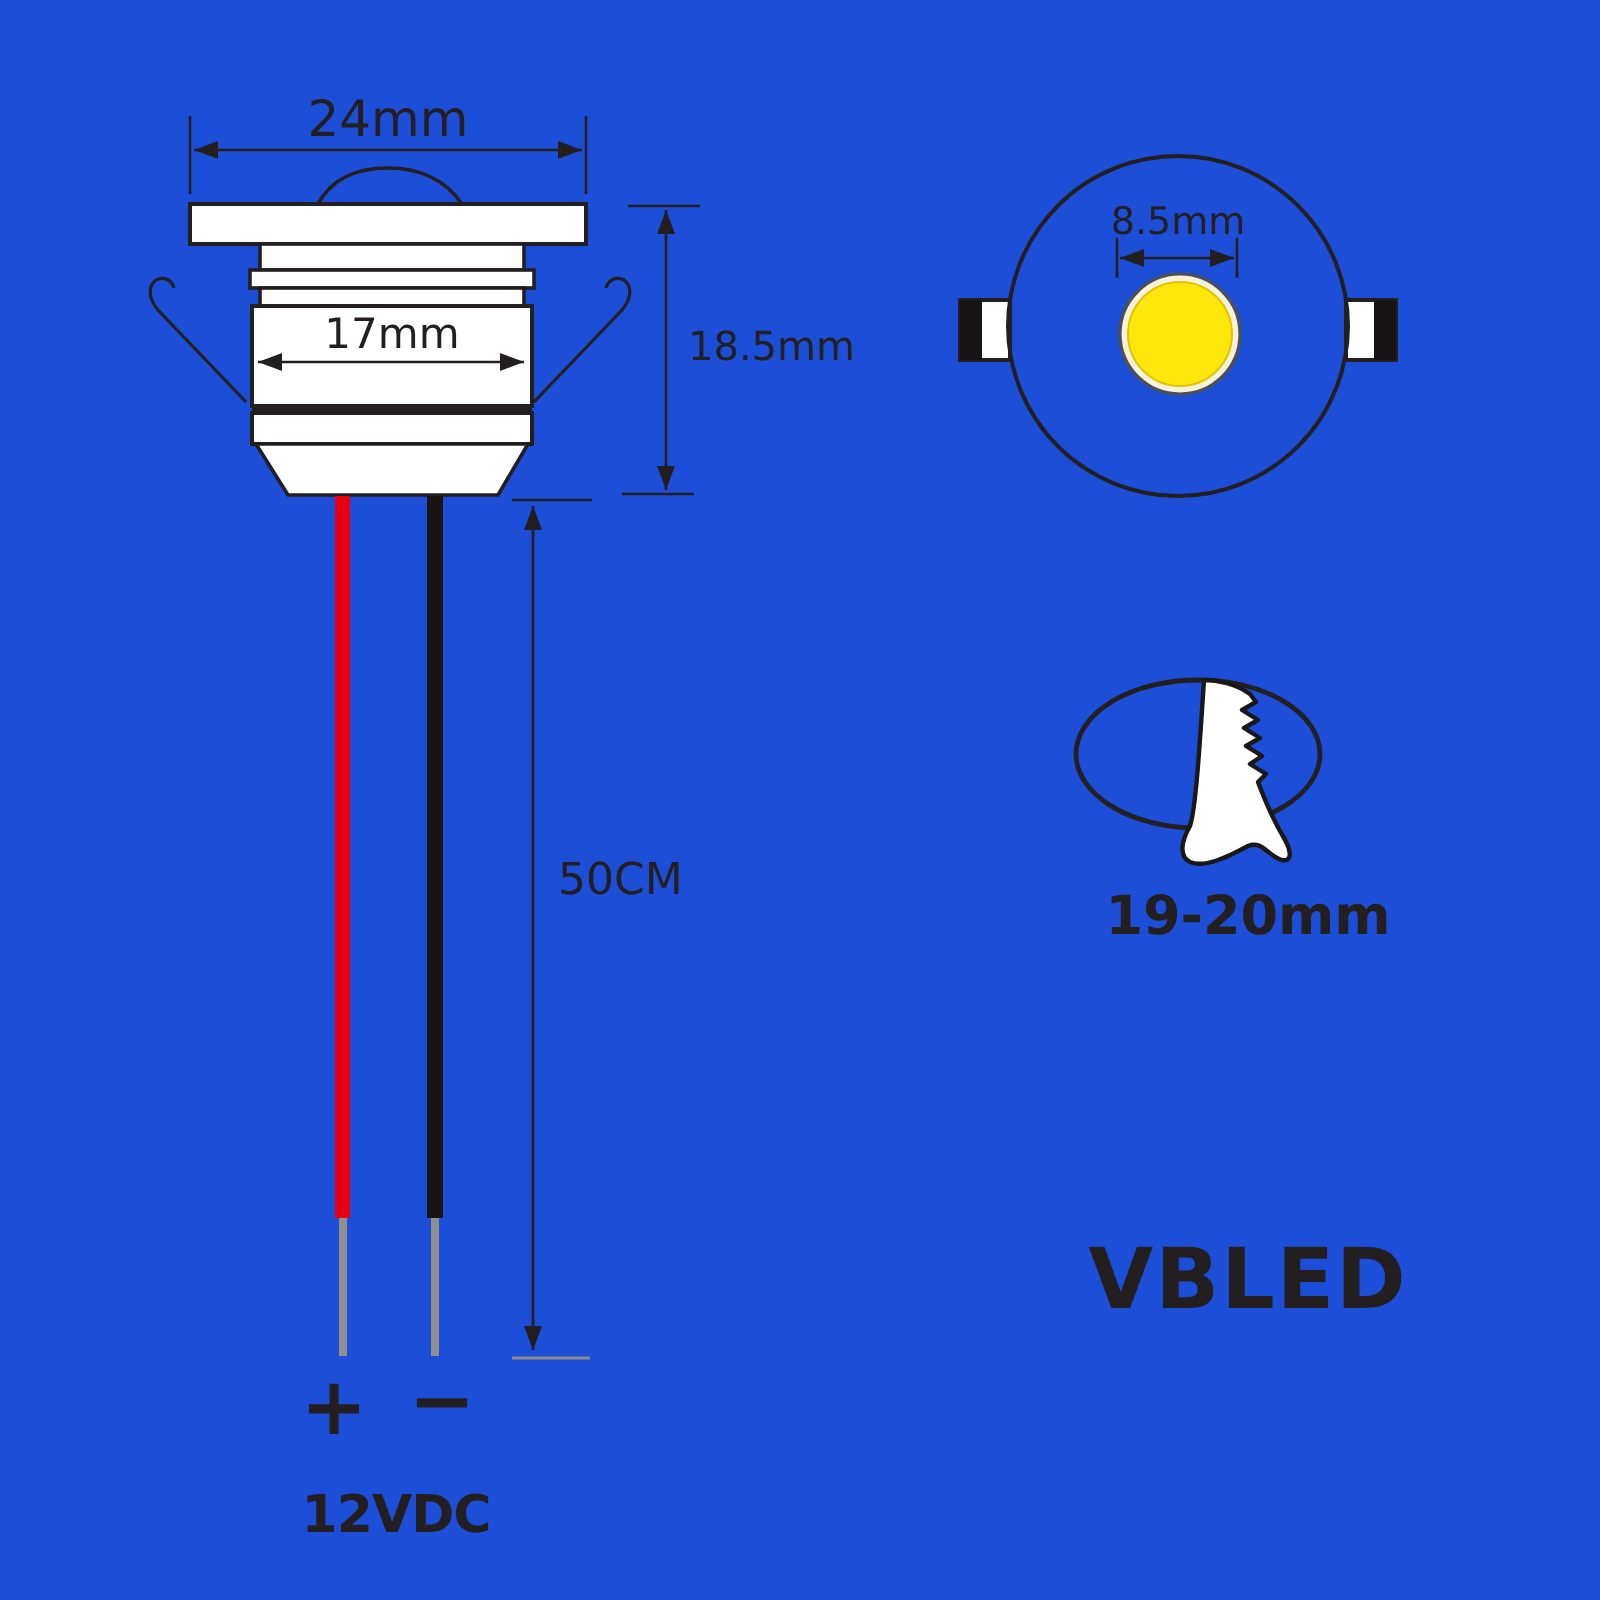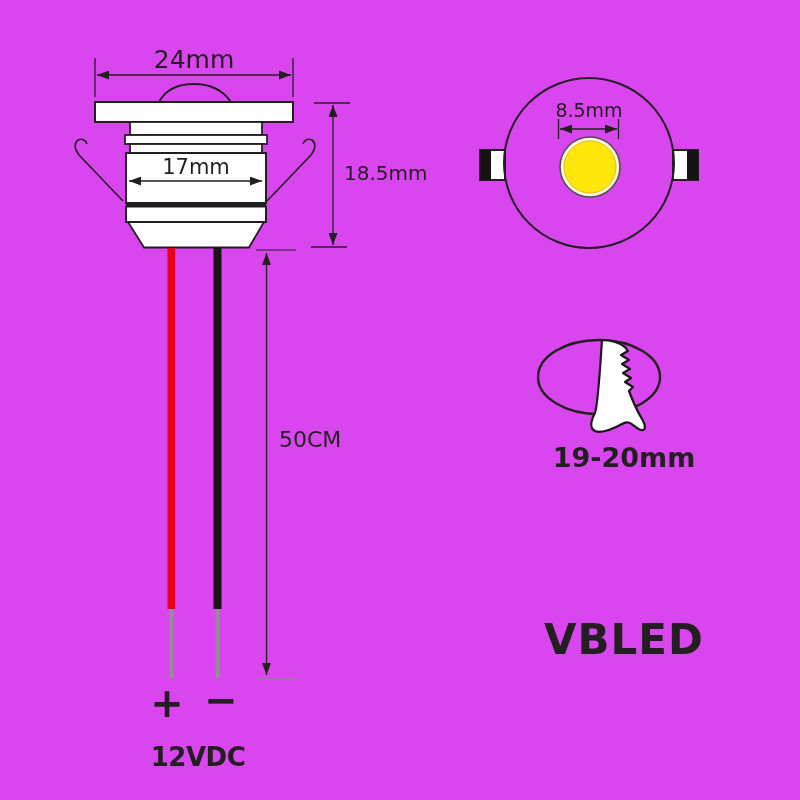--- a/index.html
+++ b/index.html
@@ -1,16 +1,16 @@
 <!DOCTYPE html>
 <html><head>
 <meta charset="utf-8">
 <style>
   html,body{margin:0;padding:0;background:#ffffff;}
-  .canvas{position:relative;width:800px;height:800px;background:#d946ef;overflow:hidden;
+  .canvas{position:relative;width:800px;height:800px;background:#1d4ed8;overflow:hidden;
           font-family:"DejaVu Sans","Liberation Sans",sans-serif;}
   svg{position:absolute;left:0;top:0;}
   .ln{stroke:#231f20;fill:none;}
   .fw{fill:#ffffff;stroke:#231f20;}
   text{fill:#231f20;font-family:"DejaVu Sans","Liberation Sans",sans-serif;}
   .boldtxt{font-weight:bold;}
 </style>
 </head>
 <body>
 

